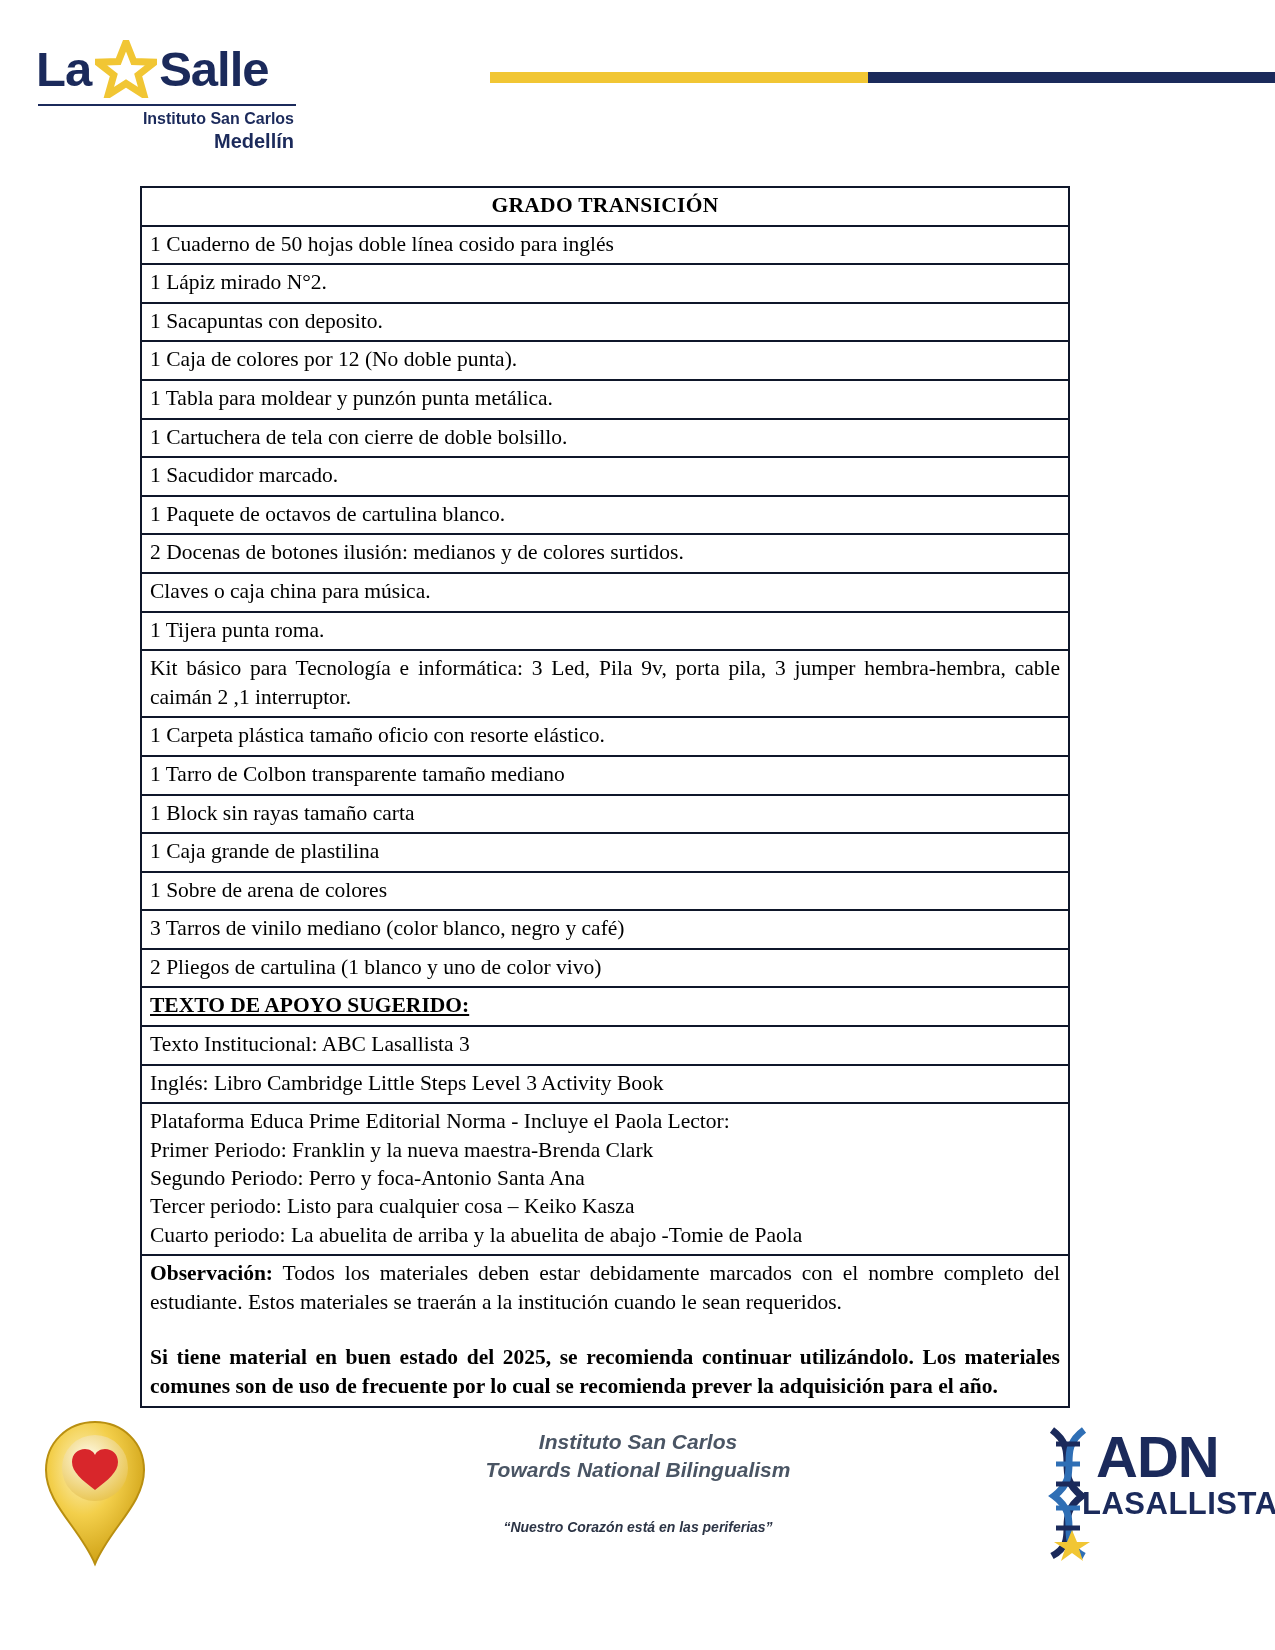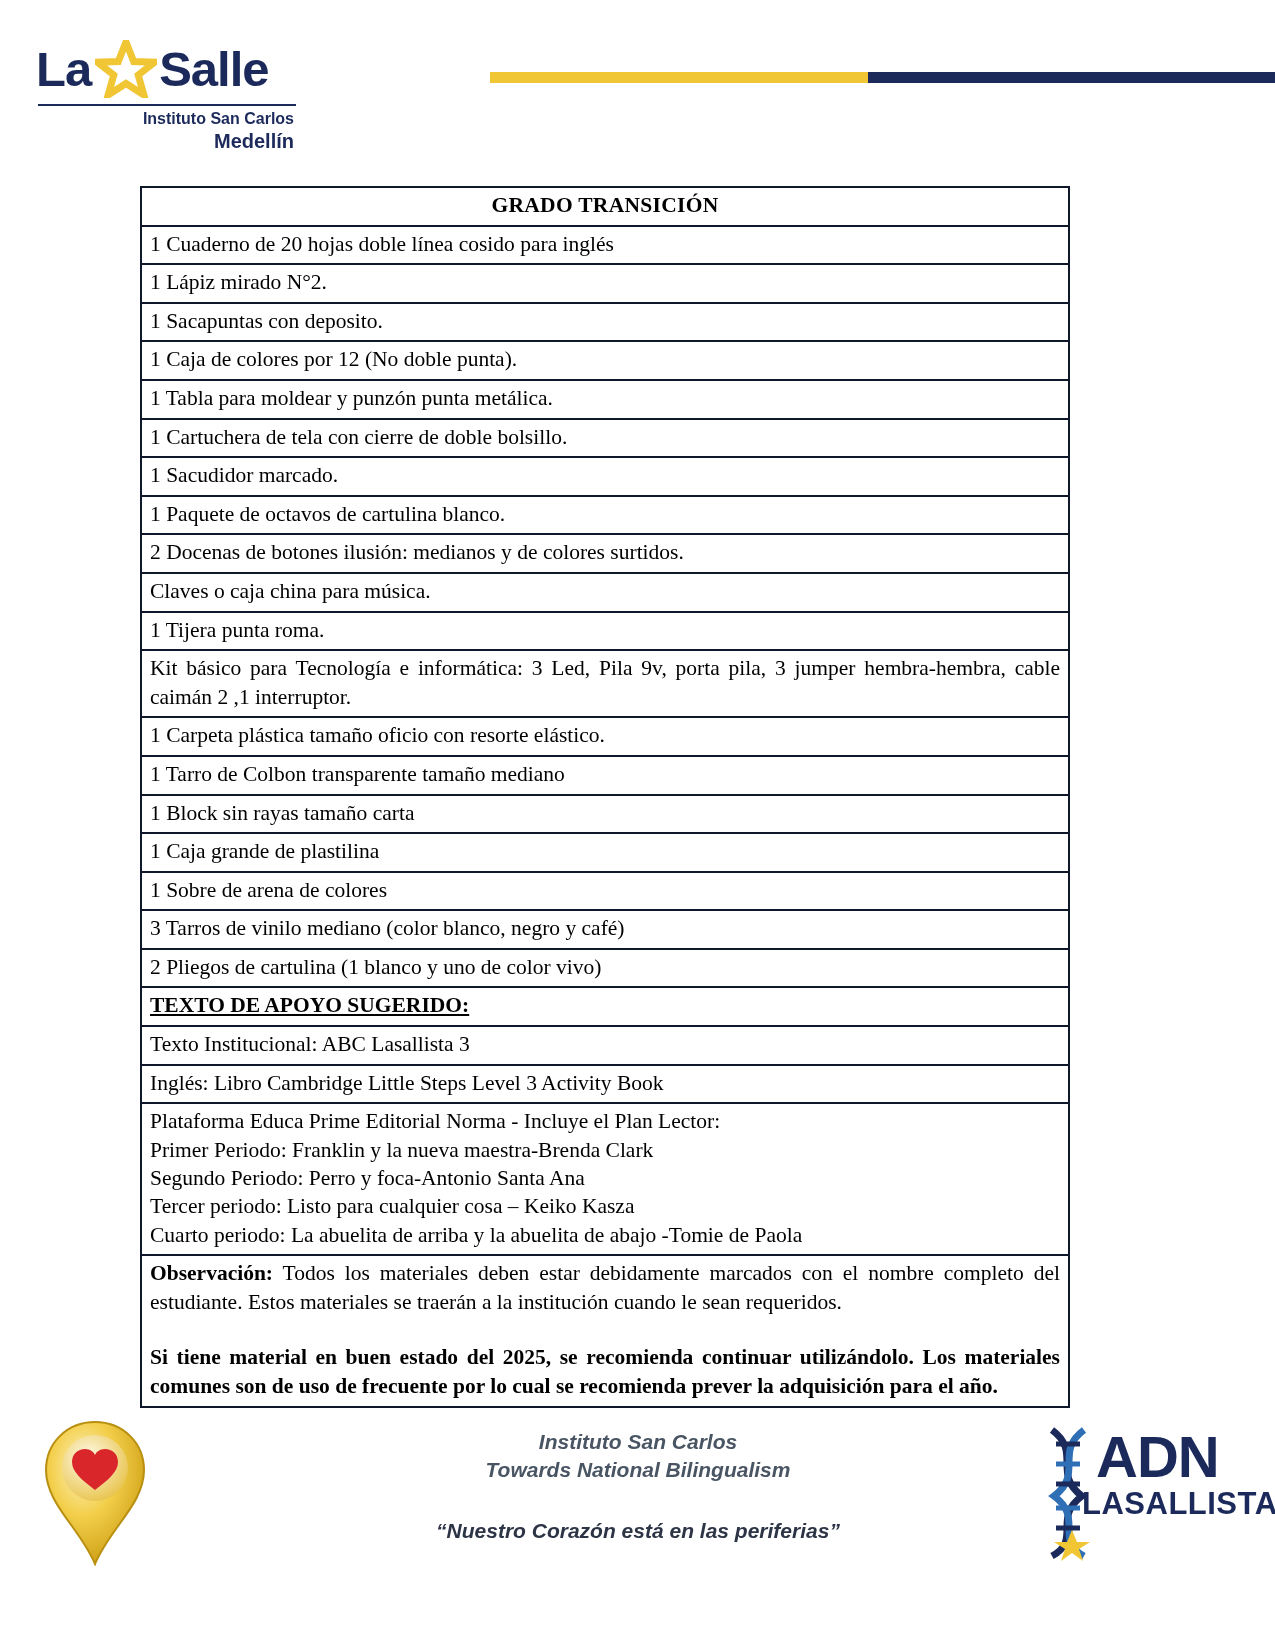--- a/index.html
+++ b/index.html
@@ -185,21 +185,21 @@
     font-style: italic;
     font-weight: bold;
     font-size: 21px;
     line-height: 1.35;
     color: #4a5564;
   }
   .fc-quote {
     margin-top: 34px;
     font-style: italic;
     font-weight: bold;
-    font-size: 21px;
+    font-size: 14px;
     color: #2c3445;
   }
   
   .pin {
     position: absolute;
     left: 40px;
     top: 8px;
     width: 110px;
     height: 150px;
   }
@@ -259,21 +259,21 @@
 </div>
 
 <div class="sheet">
   <table class="supplies">
     <tbody>
       <tr>
         <td class="title-cell">GRADO TRANSICIÓN</td>
       </tr>
 
       <tr>
-          <td>1 Cuaderno de 20 hojas doble línea cosido para inglés</td>
+          <td>1 Cuaderno de 50 hojas doble línea cosido para inglés</td>
         </tr>
       <tr>
           <td>1 Lápiz mirado N°2.</td>
         </tr>
       <tr>
           <td>1 Sacapuntas con deposito.</td>
         </tr>
       <tr>
           <td>1 Caja de colores por 12 (No doble punta).</td>
         </tr>
@@ -331,21 +331,21 @@
 
       <tr>
           <td>Texto Institucional: ABC Lasallista 3</td>
         </tr>
       <tr>
           <td>Inglés: Libro Cambridge Little Steps Level 3 Activity Book</td>
         </tr>
 
       <tr>
         <td class="multiline">
-          <span class="line">Plataforma Educa Prime Editorial Norma - Incluye el Plan Lector:</span>
+          <span class="line">Plataforma Educa Prime Editorial Norma - Incluye el Paola Lector:</span>
           <span class="line">Primer Periodo: Franklin y la nueva maestra-Brenda Clark</span>
           <span class="line">Segundo Periodo: Perro y foca-Antonio Santa Ana</span>
           <span class="line">Tercer periodo: Listo para cualquier cosa – Keiko Kasza</span>
           <span class="line">Cuarto periodo: La abuelita de arriba y la abuelita de abajo -Tomie de Paola</span>
         </td>
       </tr>
 
       <tr>
         <td class="obs-cell">
           <div class="obs-p1"><span class="obs-label">Observación:</span><span> Todos los materiales deben estar debidamente marcados con el nombre completo del estudiante.  Estos materiales se traerán a la institución cuando le sean requeridos.</span></div>

